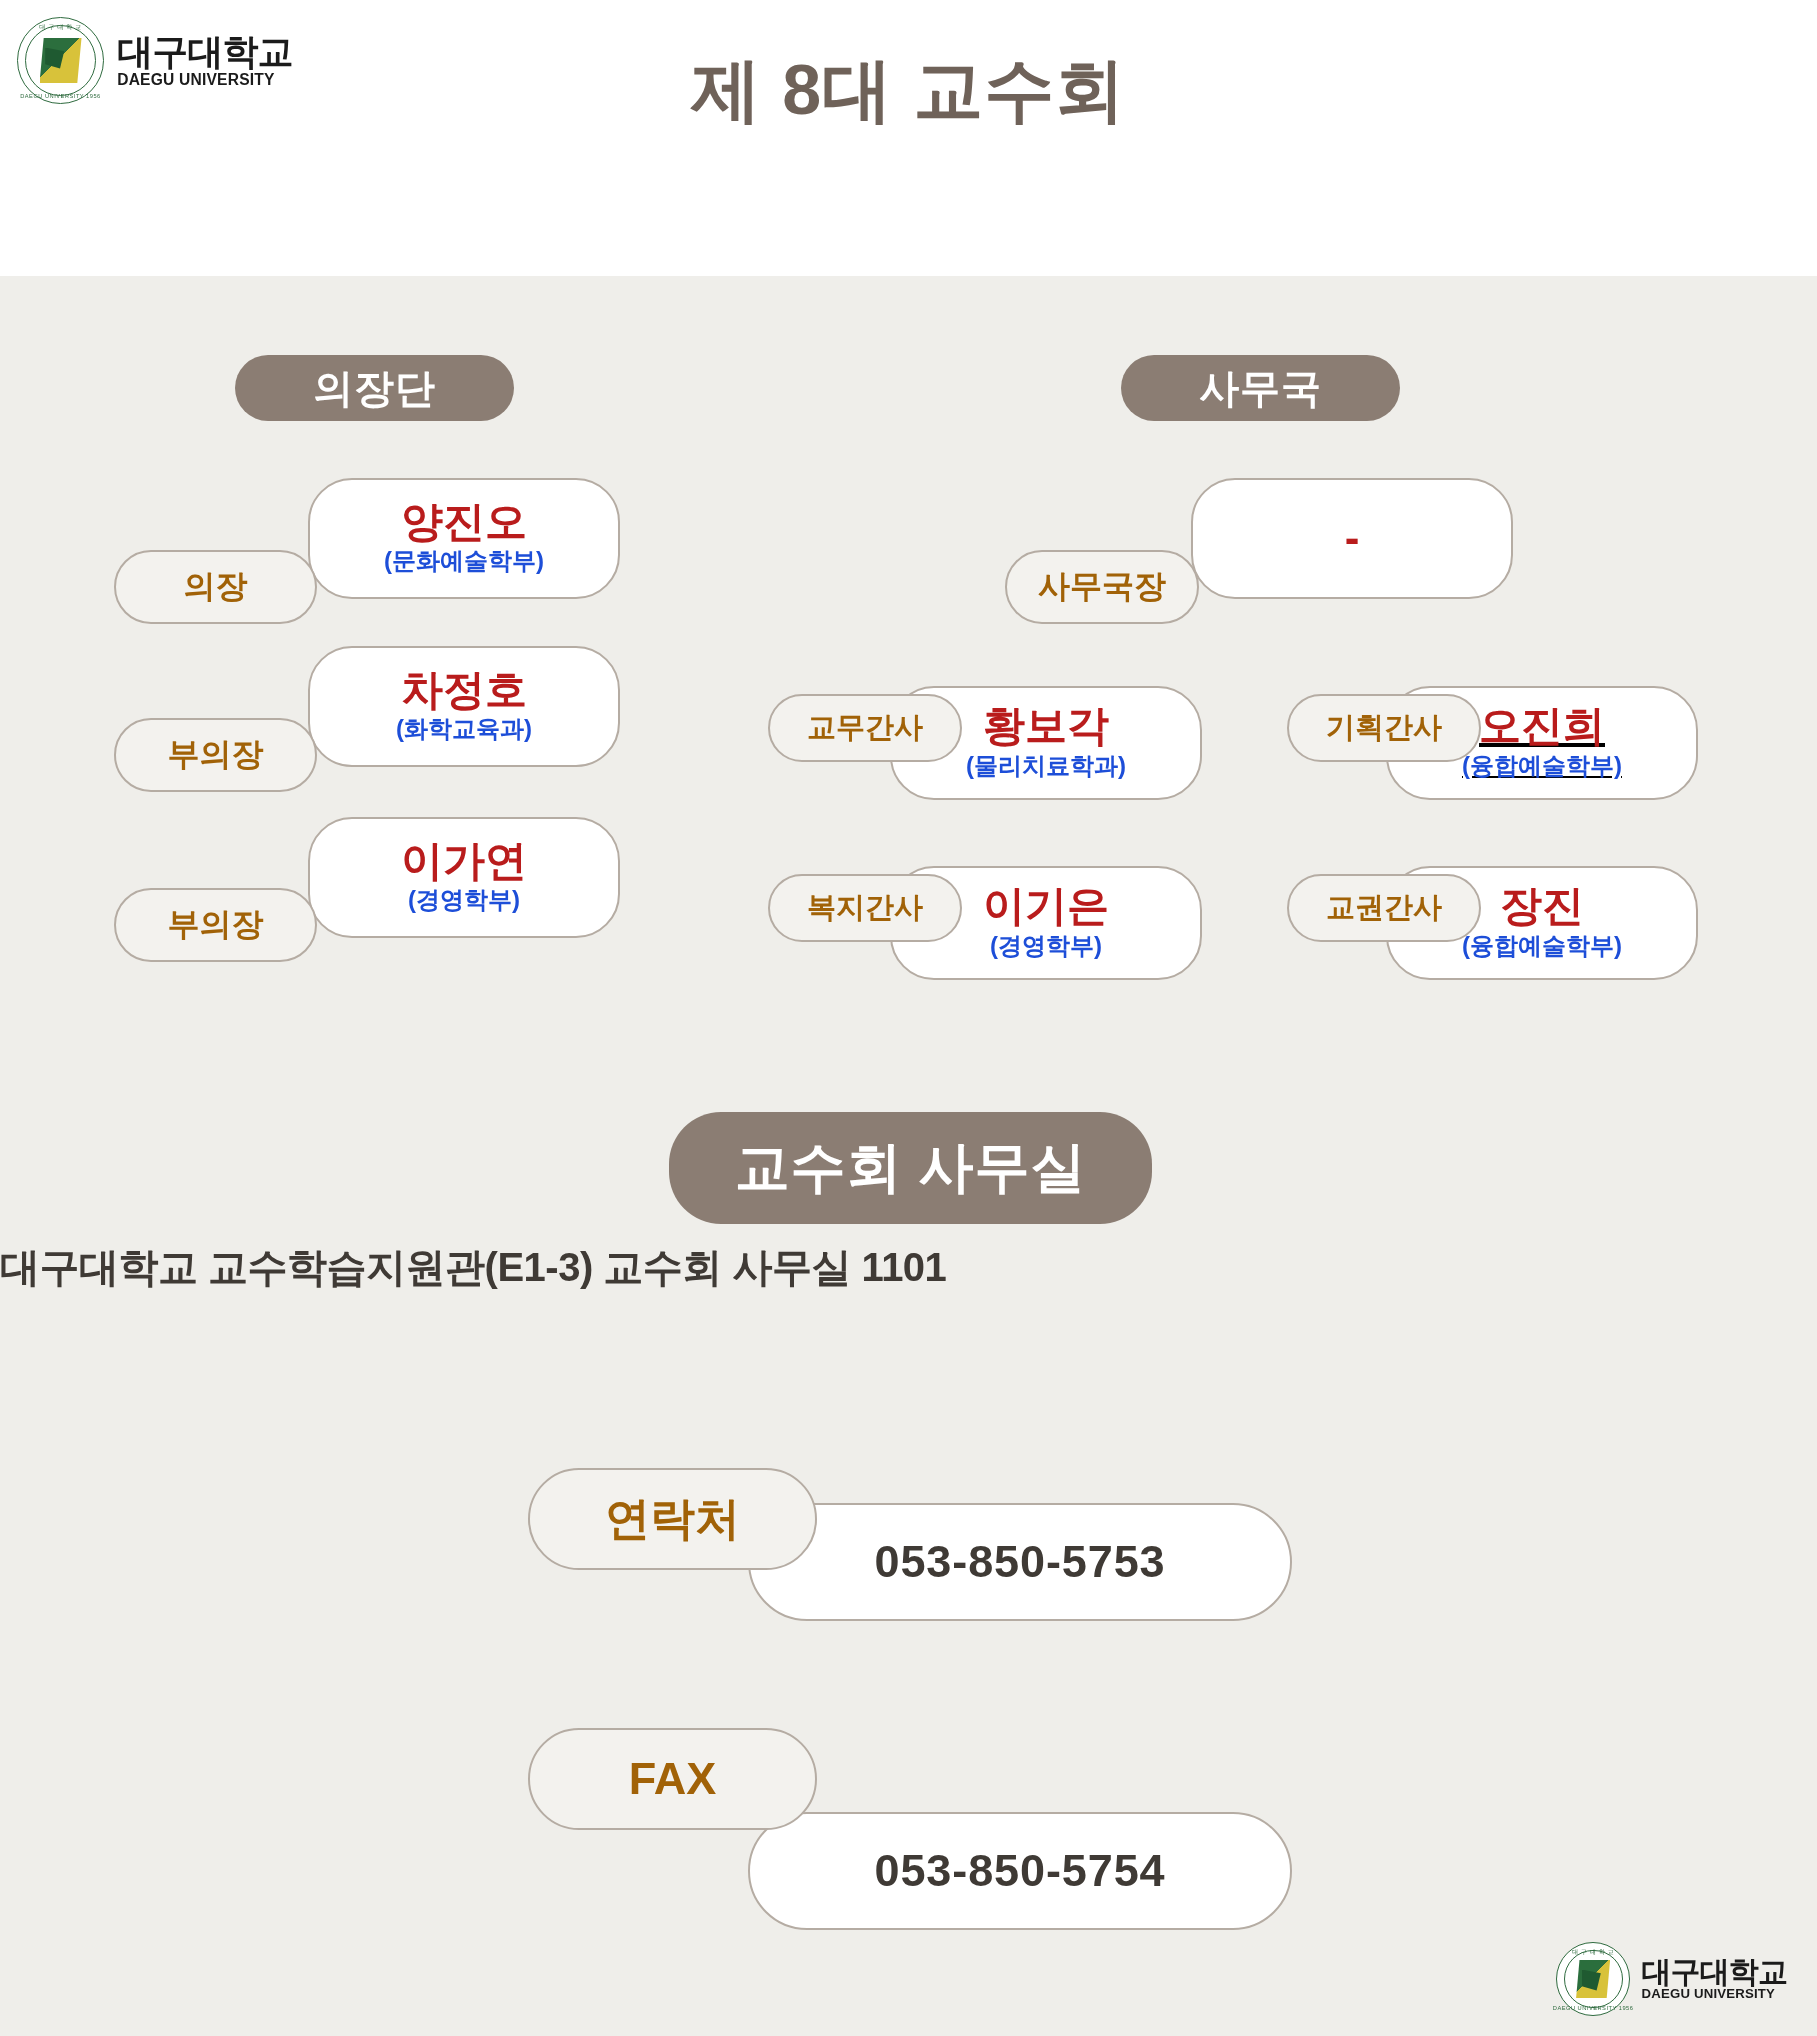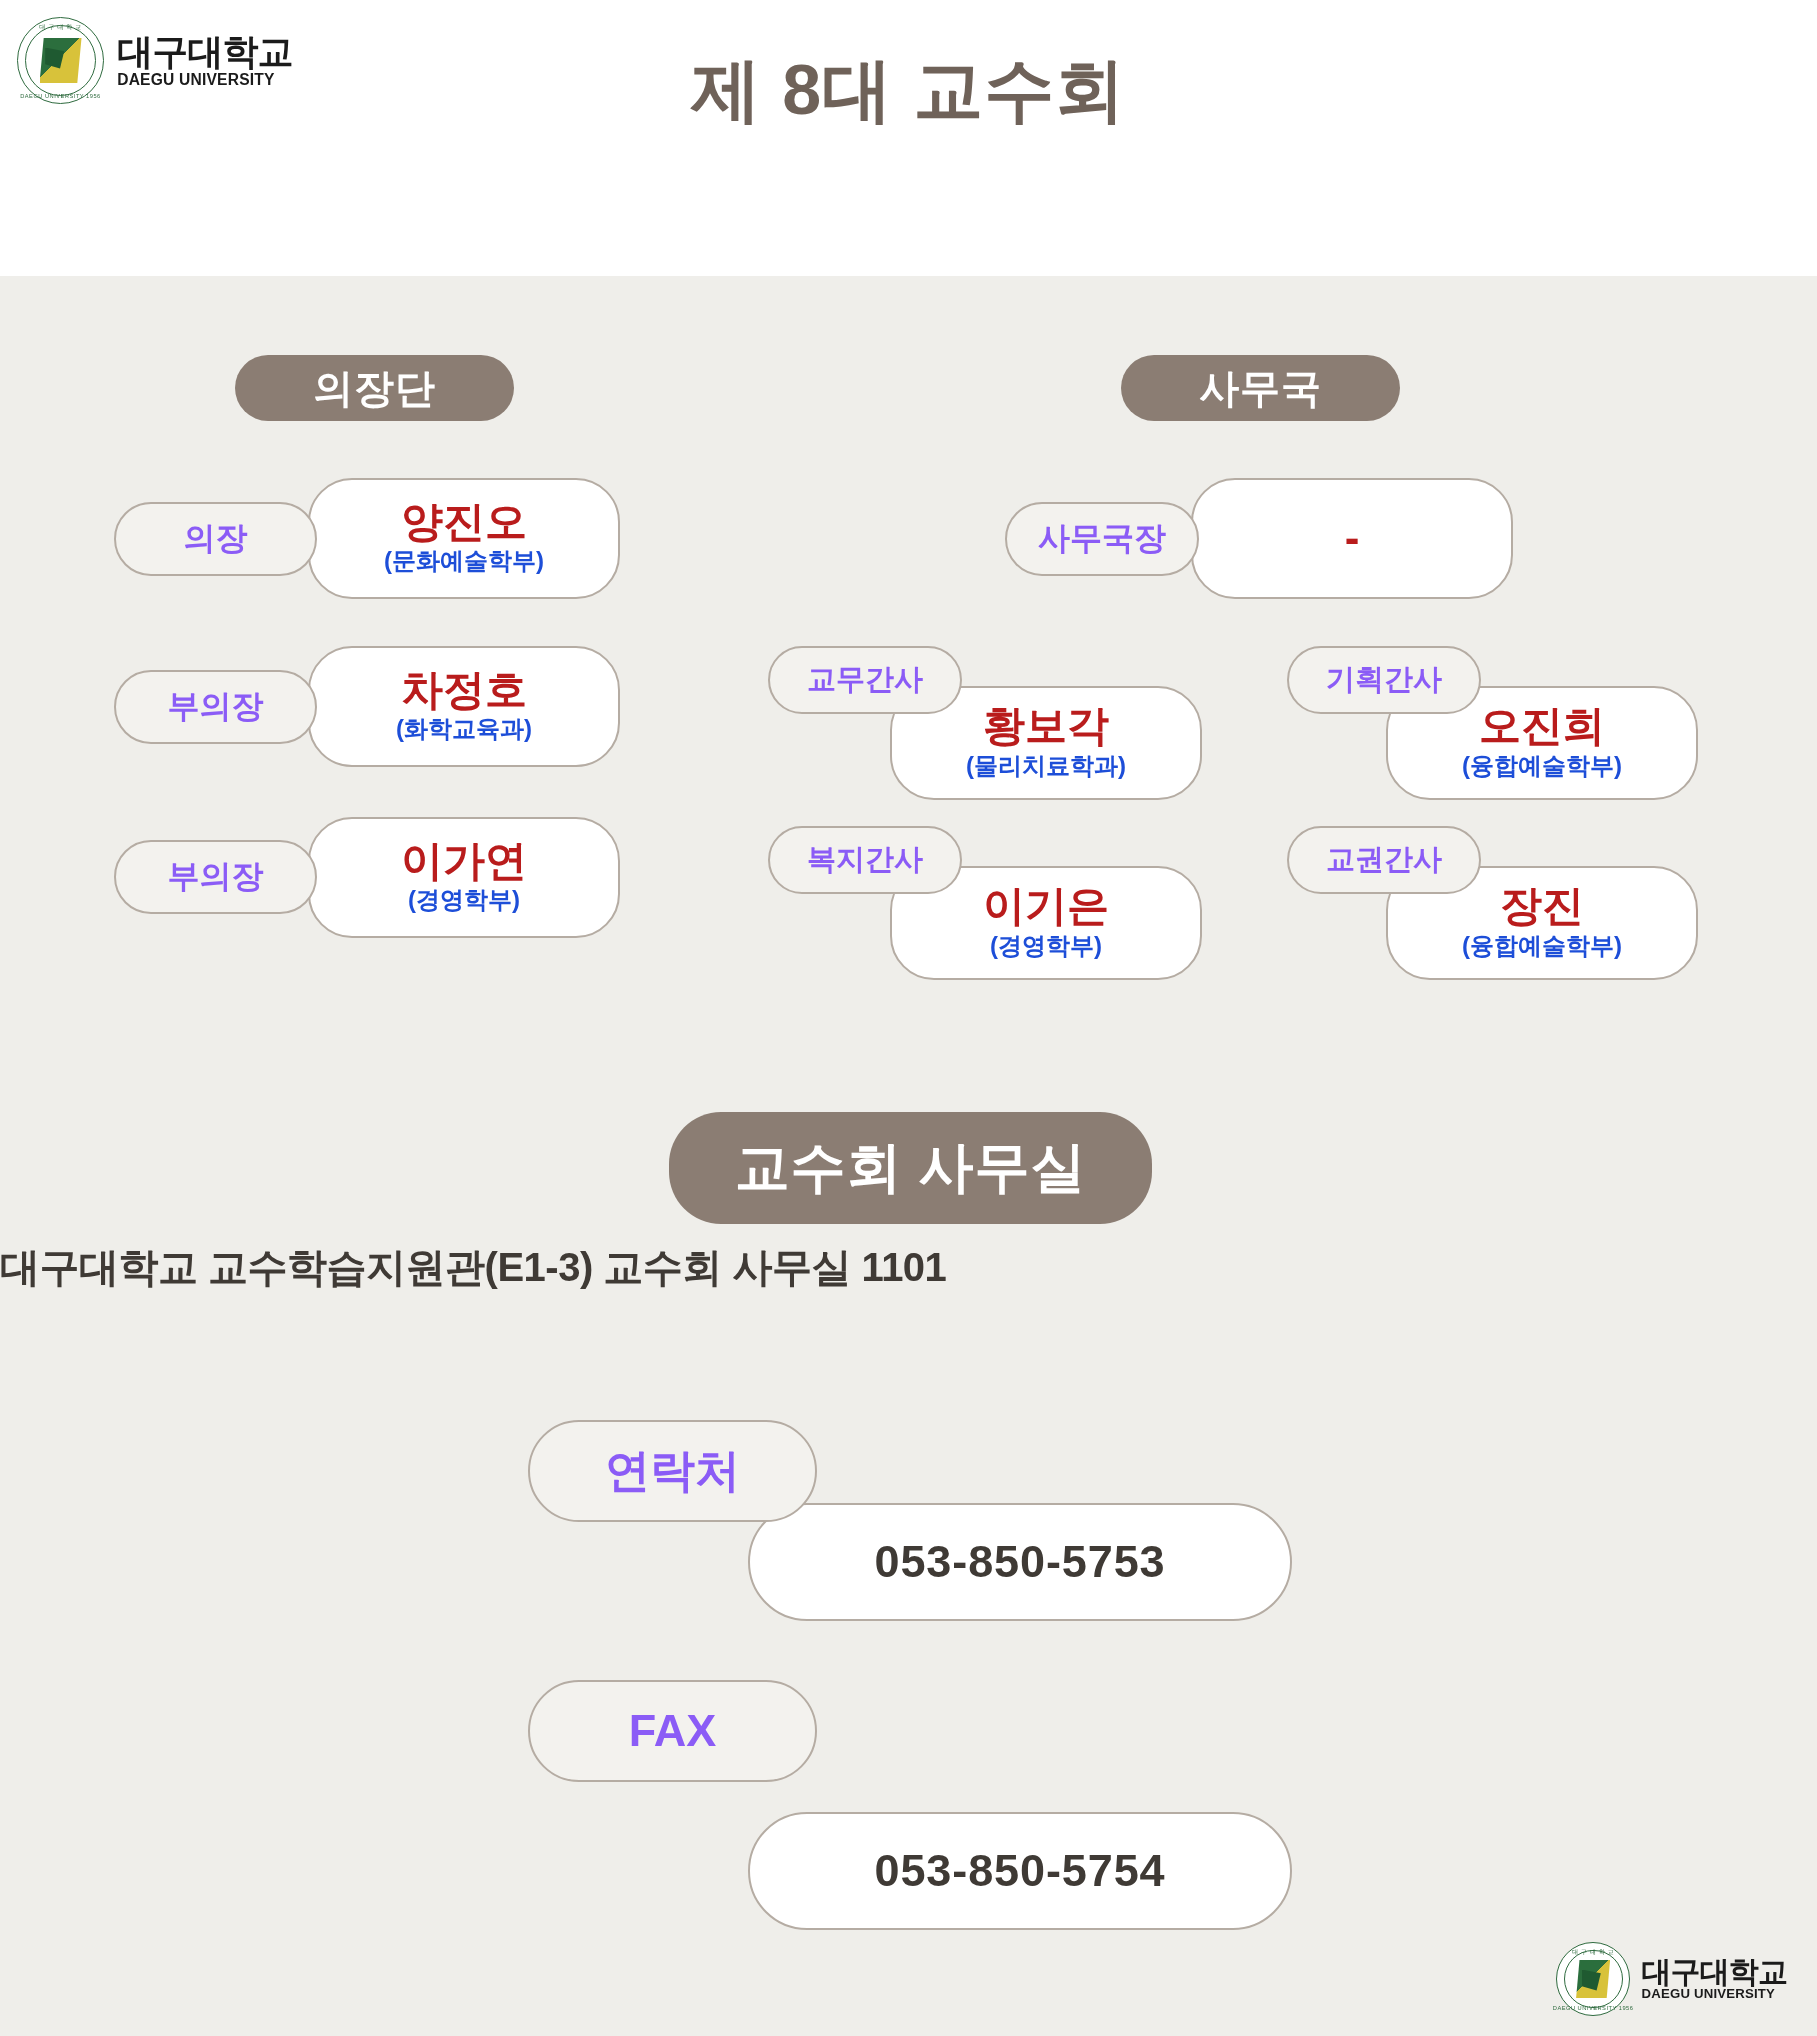--- a/index.html
+++ b/index.html
@@ -138,23 +138,24 @@
 
   
   .role-chip {
     position: absolute;
     background: #f3f2ee;
     border: 2.8px solid #b5aca3;
     border-radius: 38px;
     display: flex;
     align-items: center;
     justify-content: center;
-    color: #8b5cf6;
+    color: #a16207;
     font-weight: 800;
     z-index: 2;
+    margin-top: 48px;
   }
 
   .name-card {
     position: absolute;
     background: #ffffff;
     border: 2.8px solid #b5aca3;
     border-radius: 44px;
     display: flex;
     flex-direction: column;
     align-items: center;
@@ -186,21 +187,21 @@
   #card-vice2      { left: 308px; top: 817px; width: 312px; height: 121px; }
 
   
   #chip-secgen     { left: 1005px; top: 502px; width: 194px; height: 74px; font-size: 32px; }
   #card-secgen     { left: 1191px; top: 478px; width: 322px; height: 121px; }
 
   #chip-academic   { left: 768px; top: 646px; width: 194px; height: 68px; font-size: 29px; }
   #card-academic   { left: 890px; top: 686px; width: 312px; height: 114px; }
 
   #chip-planning   { left: 1287px; top: 646px; width: 194px; height: 68px; font-size: 29px; }
-  #card-planning   { left: 1386px; top: 686px; width: 312px; height: 114px; }
+  #card-planning   { left: 1386px; top: 686px; width: 312px; height: 114px; text-decoration: underline; }
 
   #chip-welfare    { left: 768px; top: 826px; width: 194px; height: 68px; font-size: 29px; }
   #card-welfare    { left: 890px; top: 866px; width: 312px; height: 114px; }
 
   #chip-rights     { left: 1287px; top: 826px; width: 194px; height: 68px; font-size: 29px; }
   #card-rights     { left: 1386px; top: 866px; width: 312px; height: 114px; text-align: center; }
 
   
   .office-address {
     position: absolute;

